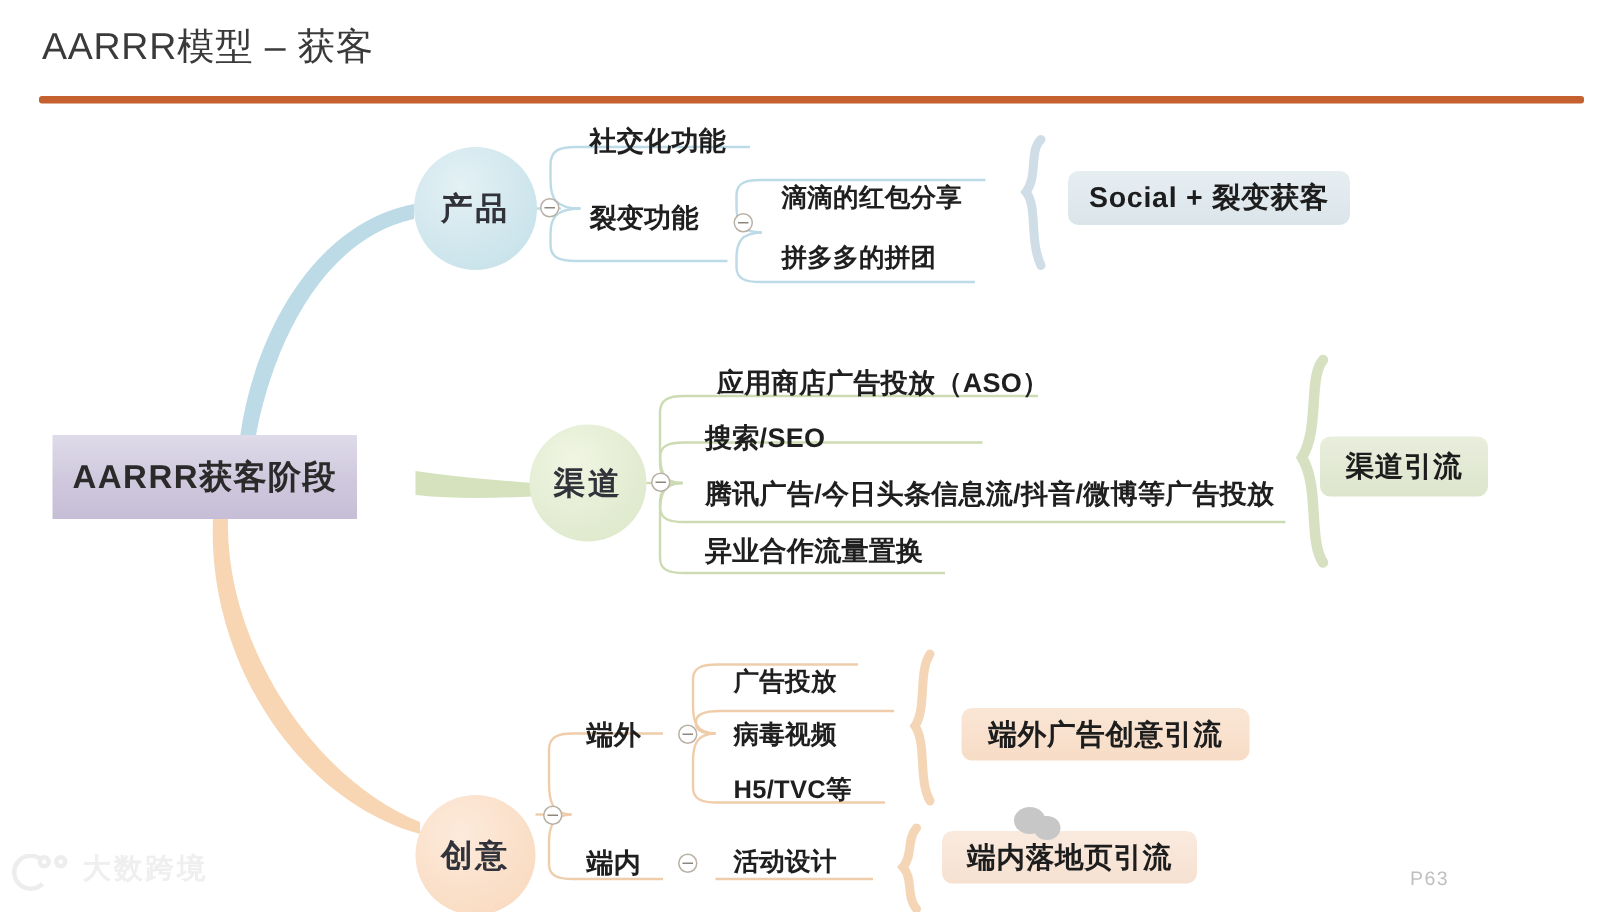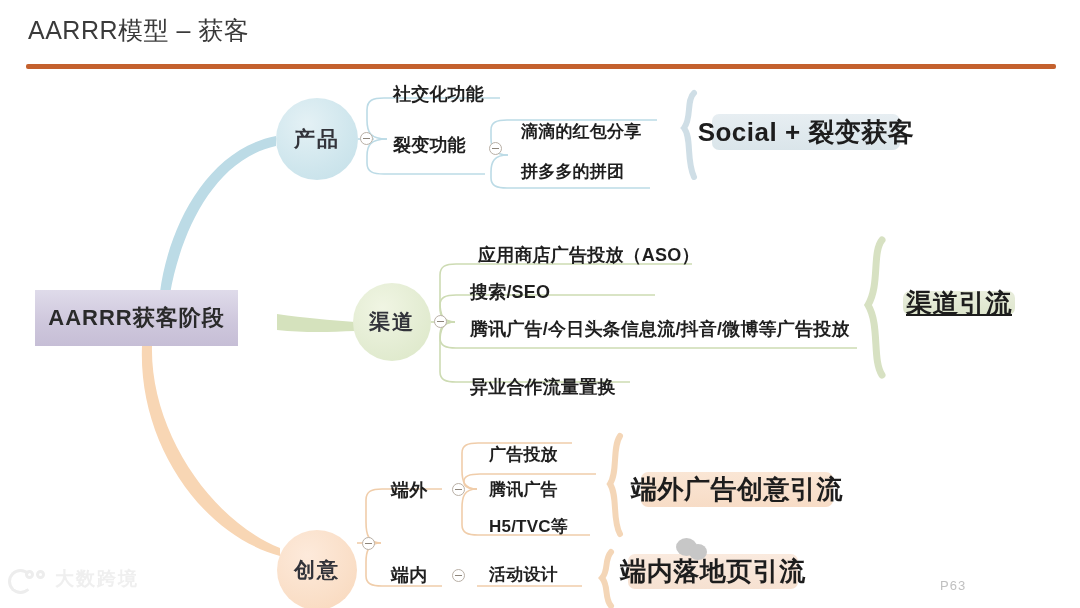--- a/index.html
+++ b/index.html
@@ -123,36 +123,35 @@
     background: #8e867c;
   }
 
   
   .summary-box {
     position: absolute;
     display: flex;
     align-items: center;
     justify-content: center;
     border-radius: 7px;
-    font-size: 26px;
+    font-size: 19px;
     font-weight: 700;
     color: #1d1d1d;
     white-space: nowrap;
     letter-spacing: 0.5px;
   }
   #summary-social {
     left: 712px; top: 114px;
     width: 188px; height: 36px;
     background: linear-gradient(180deg, #e7eef2 0%, #dae5ea 100%);
   }
   #summary-channel {
-    left: 903px; top: 291px;
-    width: 112px; height: 24px;
+    left: 880px; top: 291px;
+    width: 112px; height: 40px;
     background: linear-gradient(180deg, #e9eedd 0%, #dde5cc 100%);
-    text-decoration: underline;
   }
   #summary-outside {
     left: 641px; top: 472px;
     width: 192px; height: 35px;
     background: linear-gradient(180deg, #fae6d5 0%, #f7dcc6 100%);
   }
   #summary-inside {
     left: 628px; top: 554px;
     width: 170px; height: 35px;
     background: linear-gradient(180deg, #faeade 0%, #f6e1d1 100%);
@@ -289,32 +288,32 @@
 <div class="leaf sub" style="left:521px; top:160px;">拼多多的拼团</div>
 
 <div class="summary-box" id="summary-social">Social + 裂变获客</div>
 
 <div class="circle-node" id="node-channel">渠道</div>
 <div class="toggle" style="left:434px; top:315px;"></div>
 
 <div class="leaf mid" style="left:478px; top:243px;">应用商店广告投放（ASO）</div>
 <div class="leaf mid" style="left:470px; top:280px;">搜索/SEO</div>
 <div class="leaf mid" style="left:470px; top:317px;">腾讯广告/今日头条信息流/抖音/微博等广告投放</div>
-<div class="leaf mid" style="left:470px; top:355px;margin-top:20px;">异业合作流量置换</div>
+<div class="leaf mid" style="left:470px; top:355px;">异业合作流量置换</div>
 
 <div class="summary-box" id="summary-channel">渠道引流</div>
 
 <div class="circle-node" id="node-creative">创意</div>
 <div class="toggle" style="left:362px; top:537px;"></div>
 
 <div class="leaf" style="left:391px; top:478px;">端外</div>
 <div class="toggle" style="left:452px; top:483px;"></div>
 
 <div class="leaf sub" style="left:489px; top:443px;">广告投放</div>
-<div class="leaf sub" style="left:489px; top:478px;">腾讯广告</div>
+<div class="leaf sub" style="left:489px; top:478px;">病毒视频</div>
 <div class="leaf sub" style="left:489px; top:515px;">H5/TVC等</div>
 
 <div class="leaf" style="left:391px; top:563px;">端内</div>
 <div class="toggle" style="left:452px; top:569px;"></div>
 <div class="leaf sub" style="left:489px; top:563px;">活动设计</div>
 
 <div class="summary-box" id="summary-outside">端外广告创意引流</div>
 <div class="summary-box" id="summary-inside">端内落地页引流</div>
 
 <div id="watermark-center">

